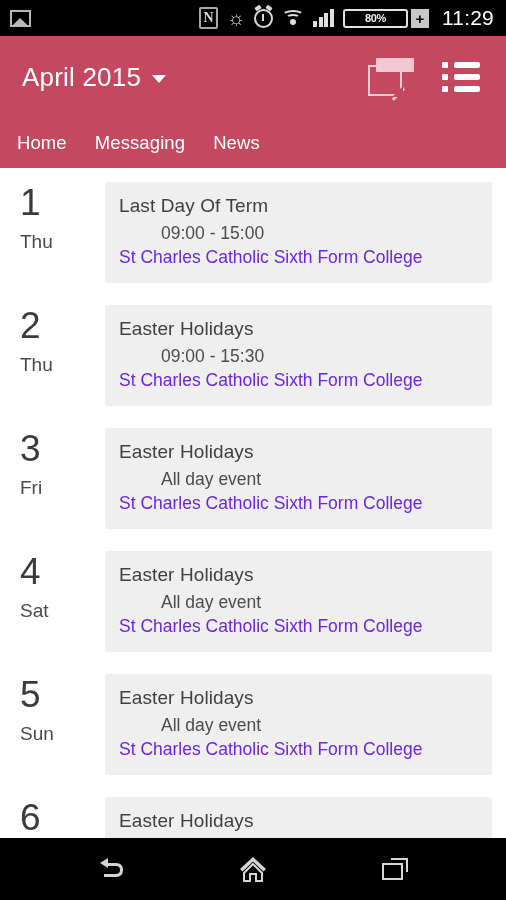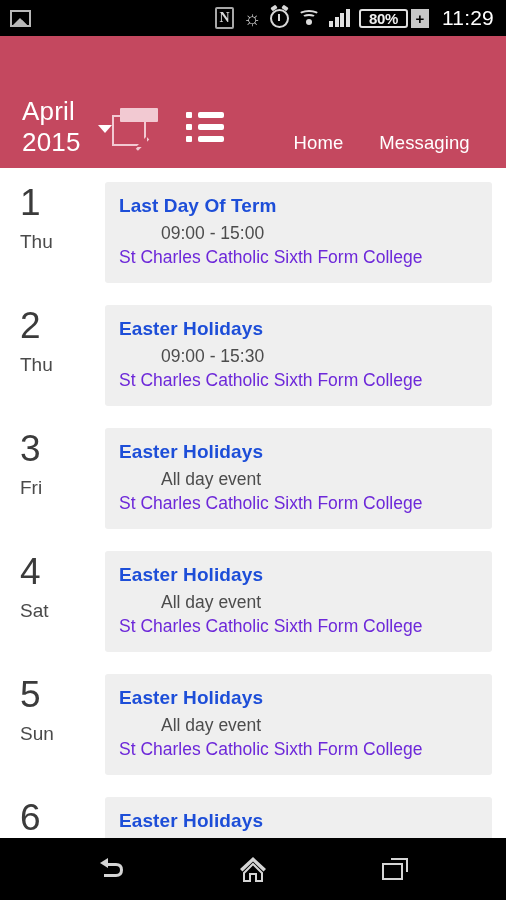--- a/index.html
+++ b/index.html
@@ -129,25 +129,25 @@
   .signal-ico span:nth-child(1) { height: 6px; }
   .signal-ico span:nth-child(2) { height: 10px; }
   .signal-ico span:nth-child(3) { height: 14px; }
   .signal-ico span:nth-child(4) { height: 18px; }
   .batt-wrap { display: flex; align-items: center; }
   .batt {
     border: 2px solid #e0e0e0;
     border-radius: 3px;
     height: 19px;
     min-width: 40px;
-    padding: 0 8px;
+    padding: 0 20px;
     display: flex;
     align-items: center;
     justify-content: center;
-    font-size: 15px;
+    font-size: 11px;
     font-weight: bold;
     color: #f0f0f0;
     letter-spacing: -0.3px;
   }
   .batt-plug {
     width: 18px; height: 19px;
     background: #c8c8c8;
     color: #000;
     font-size: 15px;
     font-weight: bold;
@@ -162,23 +162,22 @@
     font-size: 21px;
     letter-spacing: 0.2px;
     margin-left: 4px;
   }
 
   
   .app-bar {
     background: #c4485f;
     flex: 0 0 132px;
     display: flex;
-    flex-direction: row;
-    position: relative;
-    align-items: flex-end;
+    flex-direction: column;
+    position: relative;
   }
   .app-bar-top {
     height: 82px;
     display: flex;
     align-items: center;
     padding: 0 18px 0 22px;
   }
   .month-title {
     display: flex;
     align-items: center;
@@ -251,22 +250,22 @@
   }
   .list-ico .row { display: flex; align-items: center; gap: 6px; }
   .list-ico .dot { width: 6px; height: 6px; background: #ffffff; border-radius: 1px; }
   .list-ico .bar { flex: 1; height: 6px; background: #ffffff; border-radius: 2px; }
 
   
   .tabs {
     display: flex;
     align-items: flex-end;
     height: 50px;
-    padding-left: 32px;
-    gap: 12px;
+    padding-left: 5px;
+    gap: 4px;
     overflow: hidden;
   }
   .tab {
     position: relative;
     color: #ffffff;
     font-size: 18.5px;
     padding: 0 12px 14px 12px;
     white-space: nowrap;
     cursor: pointer;
     letter-spacing: 0.1px;
@@ -318,22 +317,22 @@
   .event-card {
     flex: 1 1 auto;
     background: #efefef;
     border-radius: 3px;
     padding: 13px 16px 15px 14px;
     margin-top: 8px;
     cursor: pointer;
   }
   .ev-title {
     font-size: 19px;
-    font-weight: bold;
-    color: #1d4ed8;
+    font-weight: normal;
+    color: #404040;
     margin-bottom: 6px;
     letter-spacing: 0.1px;
   }
   .ev-time {
     font-size: 17.5px;
     color: #4c4c4c;
     margin-bottom: 3px;
     margin-left: 42px;
   }
   .ev-loc {

